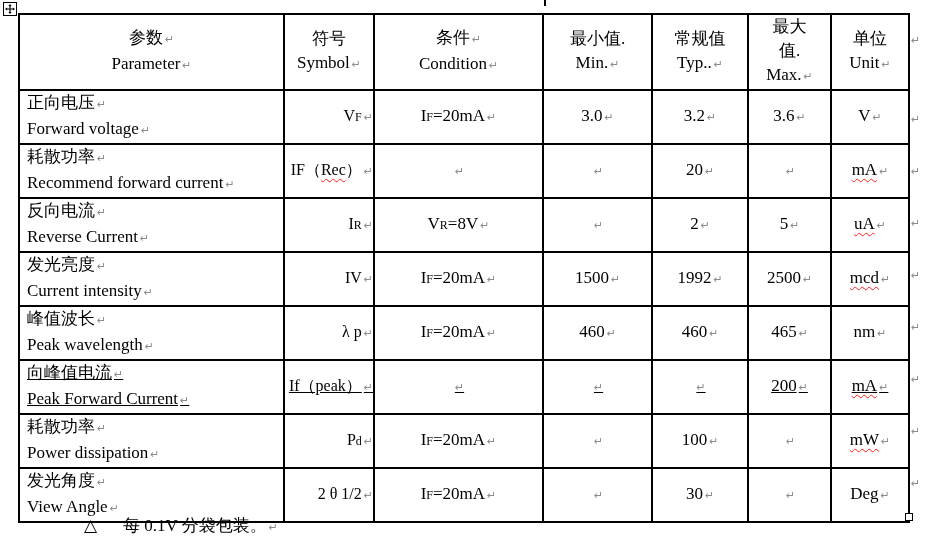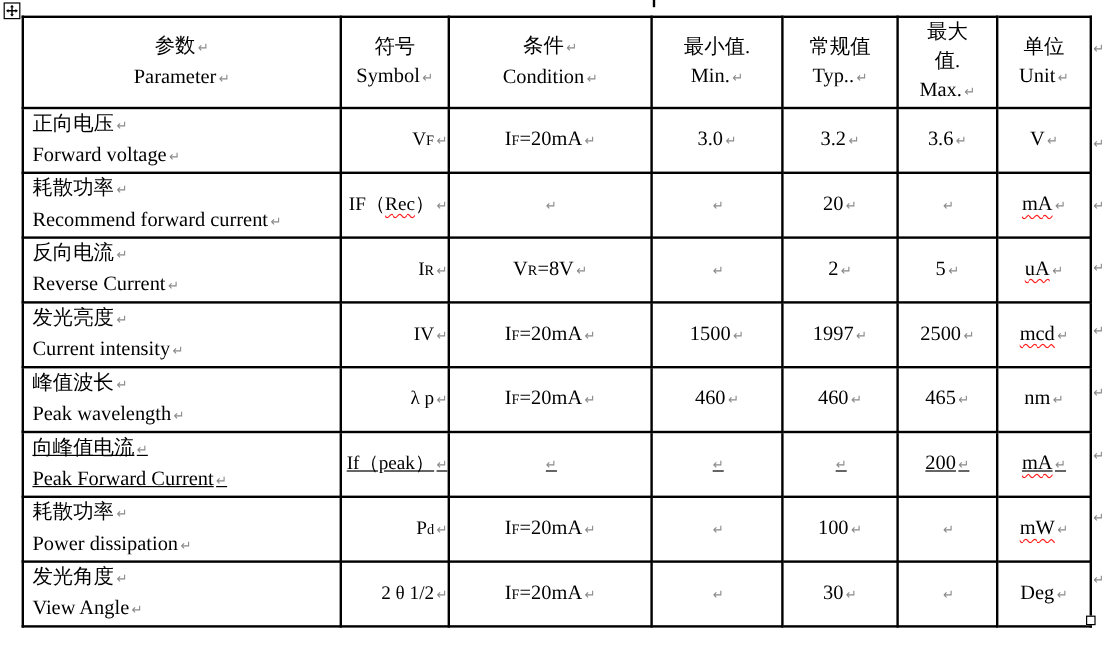--- a/index.html
+++ b/index.html
@@ -116,21 +116,21 @@
           <td><span class="sq">uA</span><span class="mk">↵</span></td>
         </tr>
         <tr style="height: 52px;">
           <td class="param">
             <div><span>发光亮度</span><span class="mk">↵</span></div>
             <div><span>Current intensity</span><span class="mk">↵</span></div>
           </td>
           <td class="sym vtop"><span>IV</span><span class="mk">↵</span></td>
           <td class="vtop"><span>I</span><span class="sub">F</span><span>=20mA</span><span class="mk">↵</span></td>
           <td><span>1500</span><span class="mk">↵</span></td>
-          <td><span>1997</span><span class="mk">↵</span></td>
+          <td><span>1992</span><span class="mk">↵</span></td>
           <td><span>2500</span><span class="mk">↵</span></td>
           <td><span class="sq">mcd</span><span class="mk">↵</span></td>
         </tr>
         <tr style="height: 52px;">
           <td class="param">
             <div><span>峰值波长</span><span class="mk">↵</span></div>
             <div><span>Peak wavelength</span><span class="mk">↵</span></div>
           </td>
           <td class="sym"><span>λ p</span><span class="mk">↵</span></td>
           <td><span>I</span><span class="sub">F</span><span>=20mA</span><span class="mk">↵</span></td>
@@ -185,14 +185,17 @@
       <span class="rowend" style="top: 217px;">↵</span>
       <span class="rowend" style="top: 269px;">↵</span>
       <span class="rowend" style="top: 321px;">↵</span>
       <span class="rowend" style="top: 373px;">↵</span>
       <span class="rowend" style="top: 425px;">↵</span>
       <span class="rowend" style="top: 477px;">↵</span>
     </div>
 
   <div class="resize-handle"></div>
 
+  <div class="footer">
+    <span>△</span><span class="gap"></span><span>每 0.1V 分袋包装。</span><span class="mk">↵</span>
+  </div>
 
 </div>
 
 </body></html>

